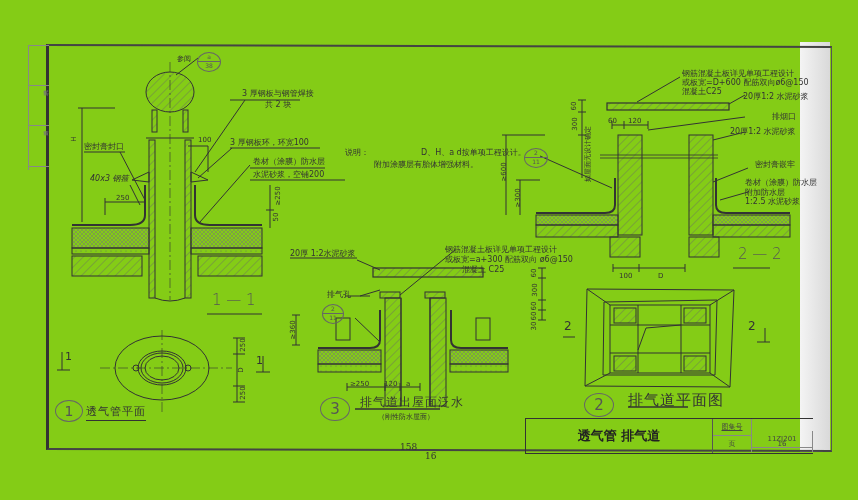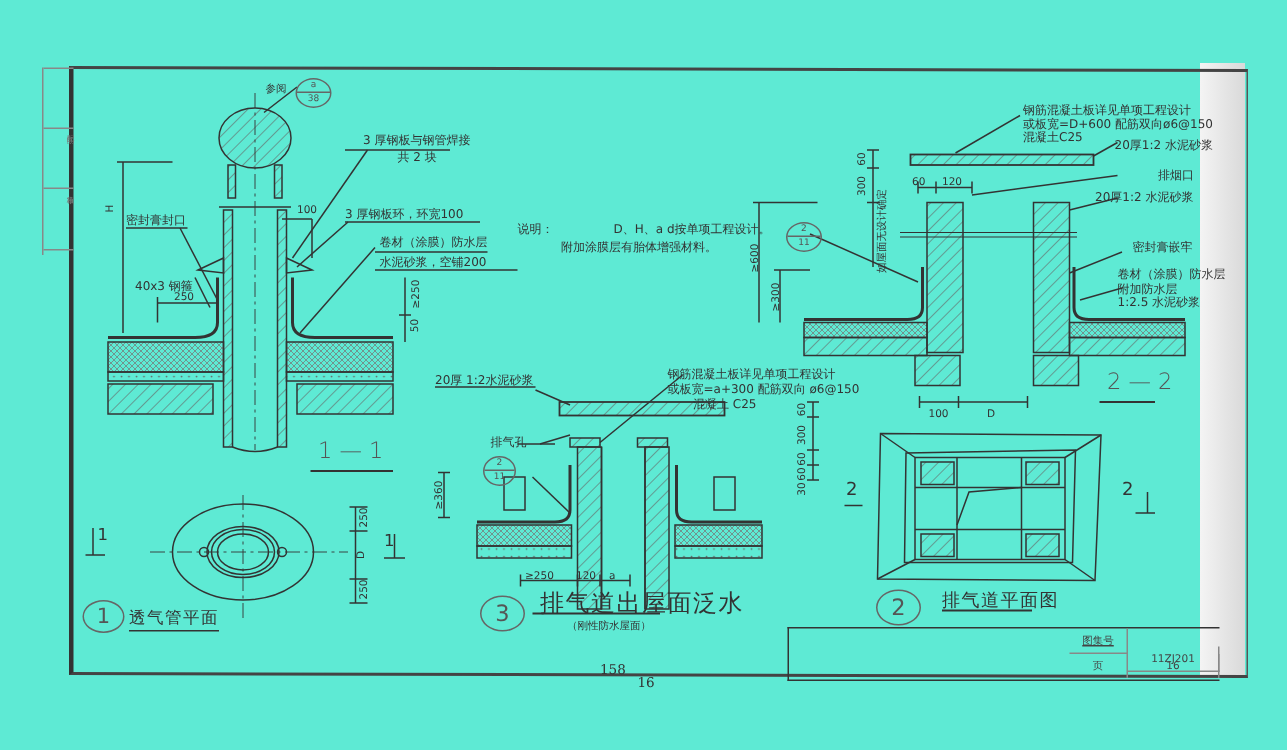--- a/index.html
+++ b/index.html
@@ -1,25 +1,25 @@
 <!DOCTYPE html>
 <html><head>
 <meta charset="utf-8">
 <style>
   html,body{margin:0;padding:0;background:#ffffff;}
   body{width:858px;height:500px;position:relative;overflow:hidden;font-family:"DejaVu Sans",sans-serif;color:#2a2a2a;}
-  .sheet{position:absolute;left:0;top:0;width:858px;height:500px;background:#5eead4;}
+  .sheet{position:absolute;left:0;top:0;width:858px;height:500px;background:#84cc16;}
   .shade{position:absolute;left:800px;top:42px;width:30px;height:410px;background:linear-gradient(90deg,#f4f4f4,#d9d9d9);}
   .frame{position:absolute;left:46px;top:45px;width:782px;height:402px;border-left:3px solid #333;border-top:2px solid #444;border-right:1px solid #555;border-bottom:2px solid #444;transform:skewY(0.15deg);}
   .lm{position:absolute;left:28px;top:45px;width:20px;height:125px;border-left:1px solid #888;}
   .lm .cell{position:absolute;left:0;width:20px;border-top:1px solid #888;font-size:5px;color:#777;writing-mode:vertical-rl;}
   svg{position:absolute;left:0;top:0;}
   .t{position:absolute;font-size:8px;line-height:9px;color:#333;white-space:nowrap;}
   .ts{font-size:7px;line-height:8px;}
-  .tl{font-size:16px;line-height:14px;}
+  .tl{font-size:12px;line-height:14px;}
   .big{font-size:15px;color:#555;font-weight:300;}
   .circ{position:absolute;border:1px solid #666;border-radius:50%;text-align:center;color:#555;}
   .caption{position:absolute;font-size:11px;color:#333;letter-spacing:1px;border-bottom:1.5px solid #333;padding-bottom:1px;}
   .titleblock{position:absolute;left:525px;top:418px;width:287px;height:34px;border:1.5px solid #333;border-right:none;}
   .tb-main{position:absolute;left:0;top:0;width:186px;height:34px;display:flex;align-items:center;justify-content:center;font-size:13px;font-weight:bold;color:#222;border-right:1px solid #555;}
   .tb-cell{position:absolute;font-size:7px;color:#444;text-align:center;border-right:1px solid #888;border-bottom:1px solid #888;}
 </style>
 </head>
 <body>
 
@@ -219,30 +219,30 @@
   <div class="circ" style="left:197px;top:52px;width:22px;height:18px;font-size:6px;line-height:8px;">
     <div>a</div>
     <div style="border-top:1px solid #666;">38</div>
   </div>
   <div class="t" style="left:242px;top:89px;">3 厚钢板与钢管焊接</div>
   <div class="t" style="left:265px;top:100px;">共 2 块</div>
   <div class="t" style="left:230px;top:138px;">3 厚钢板环，环宽100</div>
   <div class="t" style="left:253px;top:157px;">卷材（涂膜）防水层</div>
   <div class="t" style="left:253px;top:170px;">水泥砂浆，空铺200</div>
   <div class="t" style="left:84px;top:142px;">密封膏封口</div>
-  <div class="t" style="left:90px;top:186px;">40x3 钢箍</div>
+  <div class="t" style="left:90px;top:174px;font-style:italic;">40x3 钢箍</div>
   <div class="t ts" style="left:198px;top:136px;text-align:right;">100</div>
   <div class="t ts" style="left:116px;top:194px;">250</div>
   <div class="t ts" style="left:71px;top:135px;transform:rotate(-90deg);">H</div>
   <div class="t ts" style="left:268px;top:192px;transform:rotate(-90deg);">≥250</div>
   <div class="t ts" style="left:272px;top:213px;transform:rotate(-90deg);">50</div>
   <div class="t big" style="left:212px;top:296px;">1 — 1</div>
 
   <div class="t" style="left:345px;top:148px;">说明：</div>
-  <div class="t" style="left:374px;top:148px;padding-left:35px;">D、H、a d按单项工程设计。</div>
+  <div class="t" style="left:386px;top:148px;padding-left:35px;">D、H、a d按单项工程设计。</div>
   <div class="t" style="left:374px;top:160px;">附加涂膜层有胎体增强材料。</div>
 
   <div class="t ts" style="left:236px;top:341px;transform:rotate(-90deg);">250</div>
   <div class="t ts" style="left:238px;top:366px;transform:rotate(-90deg);">D</div>
   <div class="t ts" style="left:236px;top:389px;transform:rotate(-90deg);">250</div>
   <div class="t" style="left:65px;top:352px;font-size:11px;">1</div>
   <div class="t" style="left:256px;top:356px;font-size:11px;">1</div>
   <div class="circ" style="left:55px;top:400px;width:26px;height:20px;font-size:14px;line-height:20px;">1</div>
   <div class="caption" style="left:86px;top:404px;">透气管平面</div>
 
@@ -289,23 +289,24 @@
   <div class="t ts" style="left:494px;top:168px;transform:rotate(-90deg);">≥600</div>
   <div class="t ts" style="left:508px;top:194px;transform:rotate(-90deg);">≥300</div>
   <div class="t ts" style="left:619px;top:272px;">100</div>
   <div class="t ts" style="left:658px;top:272px;">D</div>
   <div class="t ts" style="left:560px;top:150px;transform:rotate(-90deg);">如屋面无设计确定</div>
   <div class="t big" style="left:738px;top:250px;">2 — 2</div>
 
   <div class="t" style="left:564px;top:322px;font-size:12px;">2</div>
   <div class="t" style="left:748px;top:322px;font-size:12px;">2</div>
   <div class="circ" style="left:584px;top:393px;width:28px;height:22px;font-size:15px;line-height:22px;">2</div>
-  <div class="t" style="left:628px;top:396px;font-size:12px;letter-spacing:1px;">排气道平面图</div>
+  <div class="t" style="left:628px;top:396px;font-size:15px;letter-spacing:1px;">排气道平面图</div>
 
   <div class="titleblock">
+    <div class="tb-main">透气管  排气道</div>
     <div class="tb-cell" style="left:187px;top:0;width:38px;height:16px;line-height:16px;text-decoration:underline;">图集号</div>
     <div class="tb-cell" style="left:226px;top:12px;width:60px;height:16px;line-height:16px;">11ZJ201</div>
     <div class="tb-cell" style="left:187px;top:17px;width:38px;height:16px;line-height:16px;border-bottom:none;">页</div>
     <div class="tb-cell" style="left:226px;top:17px;width:60px;height:16px;line-height:16px;border-bottom:none;">16</div>
   </div>
 
   <div class="t" style="left:400px;top:443px;font-size:9px;font-family:'DejaVu Serif',serif;">158</div>
   <div class="t" style="left:425px;top:452px;font-size:9px;font-family:'DejaVu Serif',serif;">16</div>
 </div>
 

